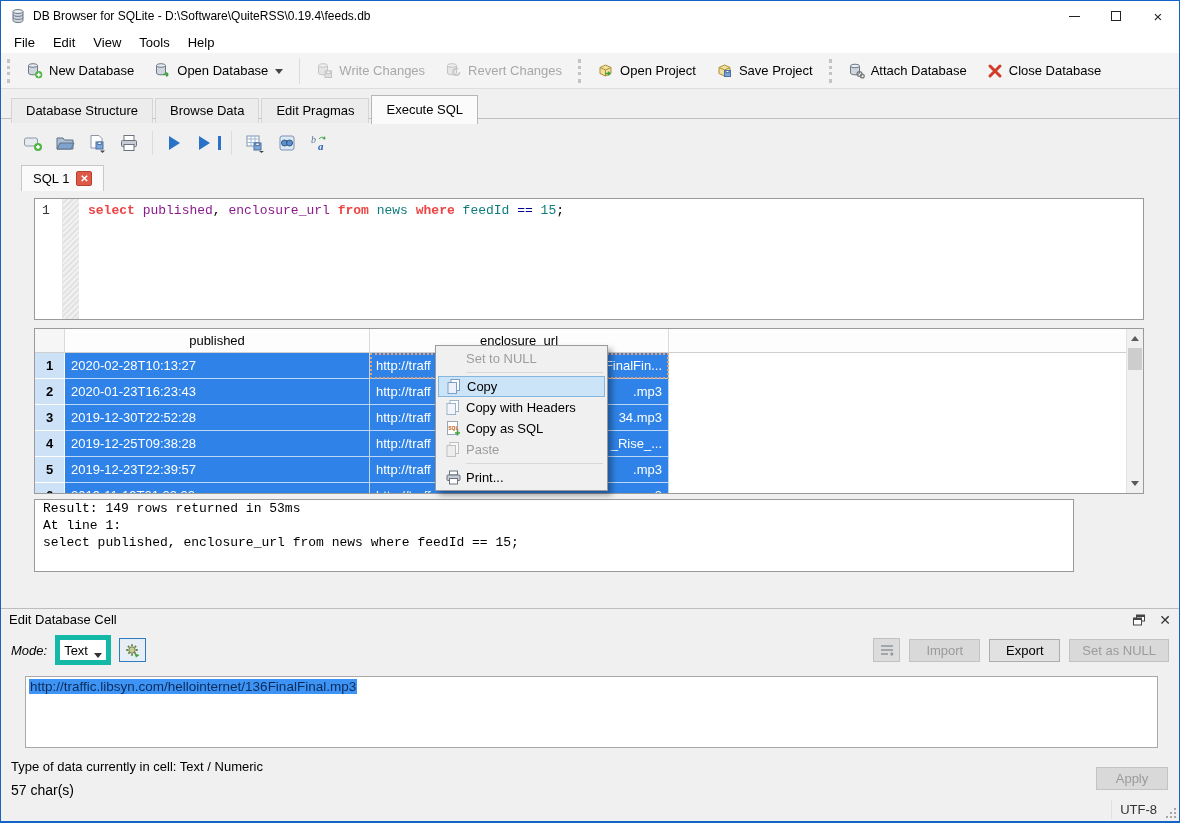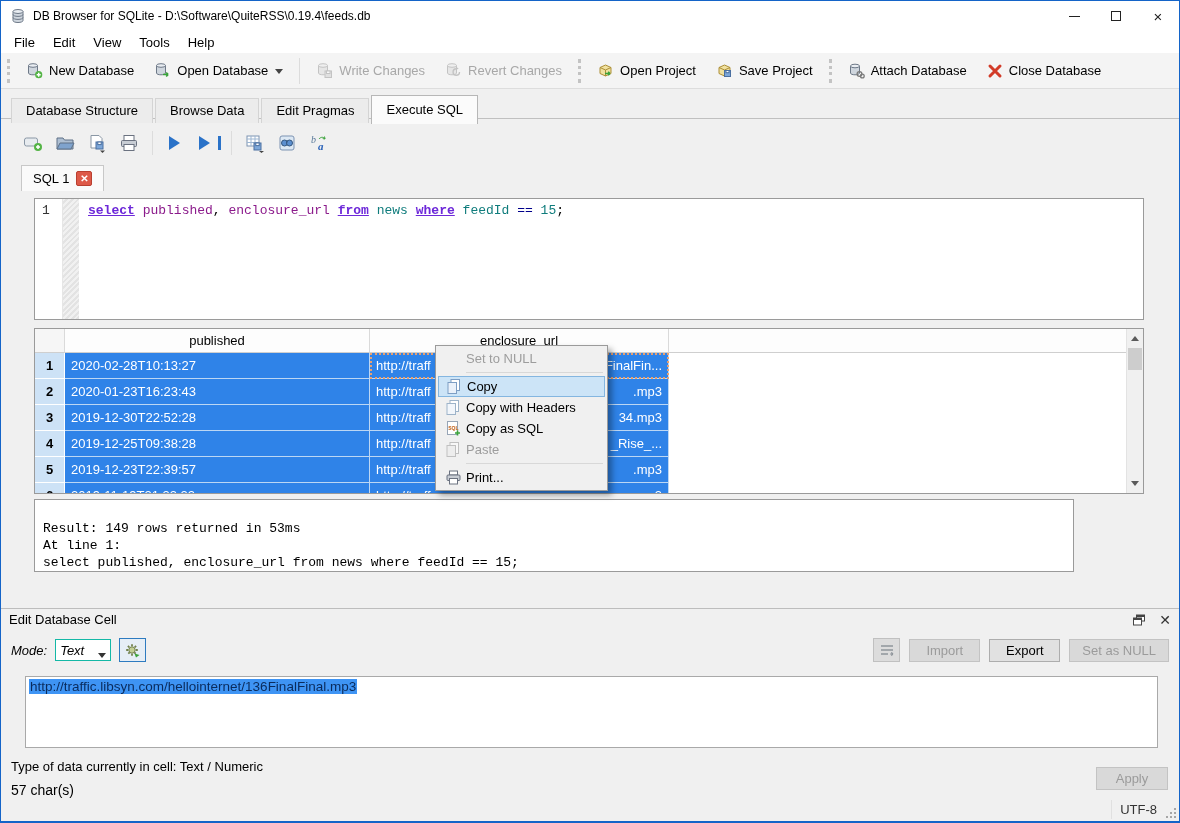--- a/index.html
+++ b/index.html
@@ -42,21 +42,21 @@
   .play { width:0; height:0; border:7px solid transparent; border-left:11px solid #2a72c8; margin-left:4px; }
   .play-bar { width:3px; height:14px; background:#2a72c8; margin-left:1px; }
   
   .sqltab { position:absolute; top:46px; left:20px; display:flex; align-items:center; gap:7px; background:#fafafa; border:1px solid #c8c8c8; border-bottom:none; padding:5px 11px; font-size:13px; }
   .sqltab-close { width:16px; height:15px; background:#dd5948; border:1px solid #b93f30; border-radius:2px; color:#fff; font-size:10px; font-weight:bold; display:flex; align-items:center; justify-content:center; line-height:1; }
   
   .sql-editor { position:absolute; top:79px; left:33px; width:1110px; height:122px; background:#fff; border:1px solid #9a9a9a; display:flex; overflow:hidden; }
   .gutter { width:27px; background:#fff; text-align:left; padding:4px 0 0 7px; font-family:"Liberation Mono", monospace; font-size:13px; color:#333; }
   .fold-band { width:17px; background:repeating-linear-gradient(135deg,#f1f1f1 0 2px,#e3e3e3 2px 4px); border-left:1px solid #e6e6e6; }
   .sql-code { padding:4px 0 0 9px; font-family:"Liberation Mono", monospace; font-size:13px; white-space:pre; }
-  .t-kw { color:#6d28d9; font-weight:bold;text-decoration:underline; }
+  .t-kw { color:#ef4444; font-weight:bold; }
   .t-fld { color:#8b1a8b; }
   .t-tbl { color:#0f7c7c; }
   .t-num { color:#0f7c7c; }
   .t-op  { color:#00008b; }
   .t-pl  { color:#000; }
   
   .rtable { position:absolute; top:209px; left:33px; width:1110px; height:166px; background:#fff; border:1px solid #9a9a9a; overflow:hidden; }
   .rt-head { display:flex; height:24px; }
   .rt-corner { width:30px; background:#f6f6f6; border-right:1px solid #dadada; border-bottom:1px solid #cfcfcf; }
   .rt-h { border-right:1px solid #dadada; border-bottom:1px solid #cfcfcf; display:flex; align-items:center; justify-content:center; font-size:13px; background:#fdfdfd; }
@@ -69,35 +69,35 @@
   .rt-cell.url { width:299px; justify-content:space-between; }
   .rt-cell.focused { outline:2px dotted #e8a070; outline-offset:-2px; }
   .rt-fill { flex:1; background:#fff; }
   .rt-scroll { position:absolute; top:0; right:0; bottom:0; width:17px; background:#f0f0f0; border-left:1px solid #e3e3e3; }
   .sb-arrow { position:absolute; left:0; width:16px; height:16px; display:flex; align-items:center; justify-content:center; }
   .arr-up { top:1px; } .arr-down { bottom:1px; }
   .tri-up { width:0; height:0; border:4px solid transparent; border-bottom:5px solid #5a5a5a; margin-bottom:3px; }
   .tri-down { width:0; height:0; border:4px solid transparent; border-top:5px solid #5a5a5a; margin-top:3px; }
   .sb-thumb { position:absolute; left:1px; top:19px; width:14px; height:22px; background:#cdcdcd; }
   
-  .msg-box { position:absolute; top:380px; left:33px; width:1040px; height:73px; background:#fff; border:1px solid #9a9a9a; font-family:"Liberation Mono", monospace; font-size:13px; padding:20px 8px; line-height:17px; white-space:pre; }
+  .msg-box { position:absolute; top:380px; left:33px; width:1040px; height:73px; background:#fff; border:1px solid #9a9a9a; font-family:"Liberation Mono", monospace; font-size:13px; padding:0 8px; line-height:17px; white-space:pre; }
   
   .ctx-menu { position:absolute; left:434px; top:344px; width:173px; background:#f0f0f0; border:1px solid #9b9b9b; box-shadow:4px 4px 6px rgba(0,0,0,.35); z-index:40; padding:2px 0; }
   .cm-item { height:21px; display:flex; align-items:center; font-size:13px; padding:0 8px 0 4px; }
   .cm-icon { width:26px; display:flex; align-items:center; justify-content:center; }
   .cm-item.disabled .cm-label { color:#9d9d9d; }
   .cm-item.highlight { background:#cce4f7; border:1px solid #84b6e0; margin:0 2px; padding:0 6px 0 2px; height:21px; }
   .cm-sep { height:1px; background:#d8d8d8; margin:3px 4px 3px 30px; }
   
   .edit-panel { position:absolute; top:607px; left:0; right:0; height:191px; background:#f0f0f0; border-top:1px solid #bdbdbd; }
   .panel-title { position:absolute; top:3px; left:8px; font-size:13px; }
   .panel-icons { position:absolute; top:4px; right:8px; display:flex; gap:14px; align-items:center; }
   .modebar { position:absolute; top:29px; left:10px; right:10px; height:24px; display:flex; align-items:center; gap:8px; }
   .mode-label { font-size:13px;font-style:italic; }
-  .combo { width:56px; height:22px; background:#fff; border:1px solid #14b8a6; display:flex; align-items:center; padding:0 4px; font-size:13px; position:relative;font-style:italic; }
+  .combo { width:56px; height:30px; background:#fff; border:5px solid #14b8a6; display:flex; align-items:center; padding:0 4px; font-size:13px; position:relative; }
   .combo .tb-caret { position:absolute; right:4px; top:7px; border-top-color:#333; }
   .icon-btn { width:27px; height:24px; display:flex; align-items:center; justify-content:center; background:#e6eef6; border:1px solid #2e7bc0; }
   .icon-btn.plain { background:#dcdcdc; border:1px solid #c0c0c0; }
   .right-btns { margin-left:auto; display:flex; gap:9px; align-items:flex-end; }
   .btn { min-width:71px; height:23px; padding:0 12px; font-size:13px; display:flex; align-items:center; justify-content:center; background:#e1e1e1; border:1px solid #adadad; }
   .btn.disabled { background:#d9d9d9; color:#9b9b9b; border-color:#c3c3c3; }
   .cell-editor { position:absolute; top:67px; left:24px; width:1133px; height:72px; background:#fff; border:1px solid #a9a9a9; padding:2px 3px; font-size:13.5px; }
   .sel-text { background:#3e94f4; color:#0a2b5c; padding:0 1px; }
   .cell-info1 { position:absolute; top:150px; left:10px; font-size:13px; }
   .cell-info2 { position:absolute; top:173px; left:10px; font-size:14px; }

